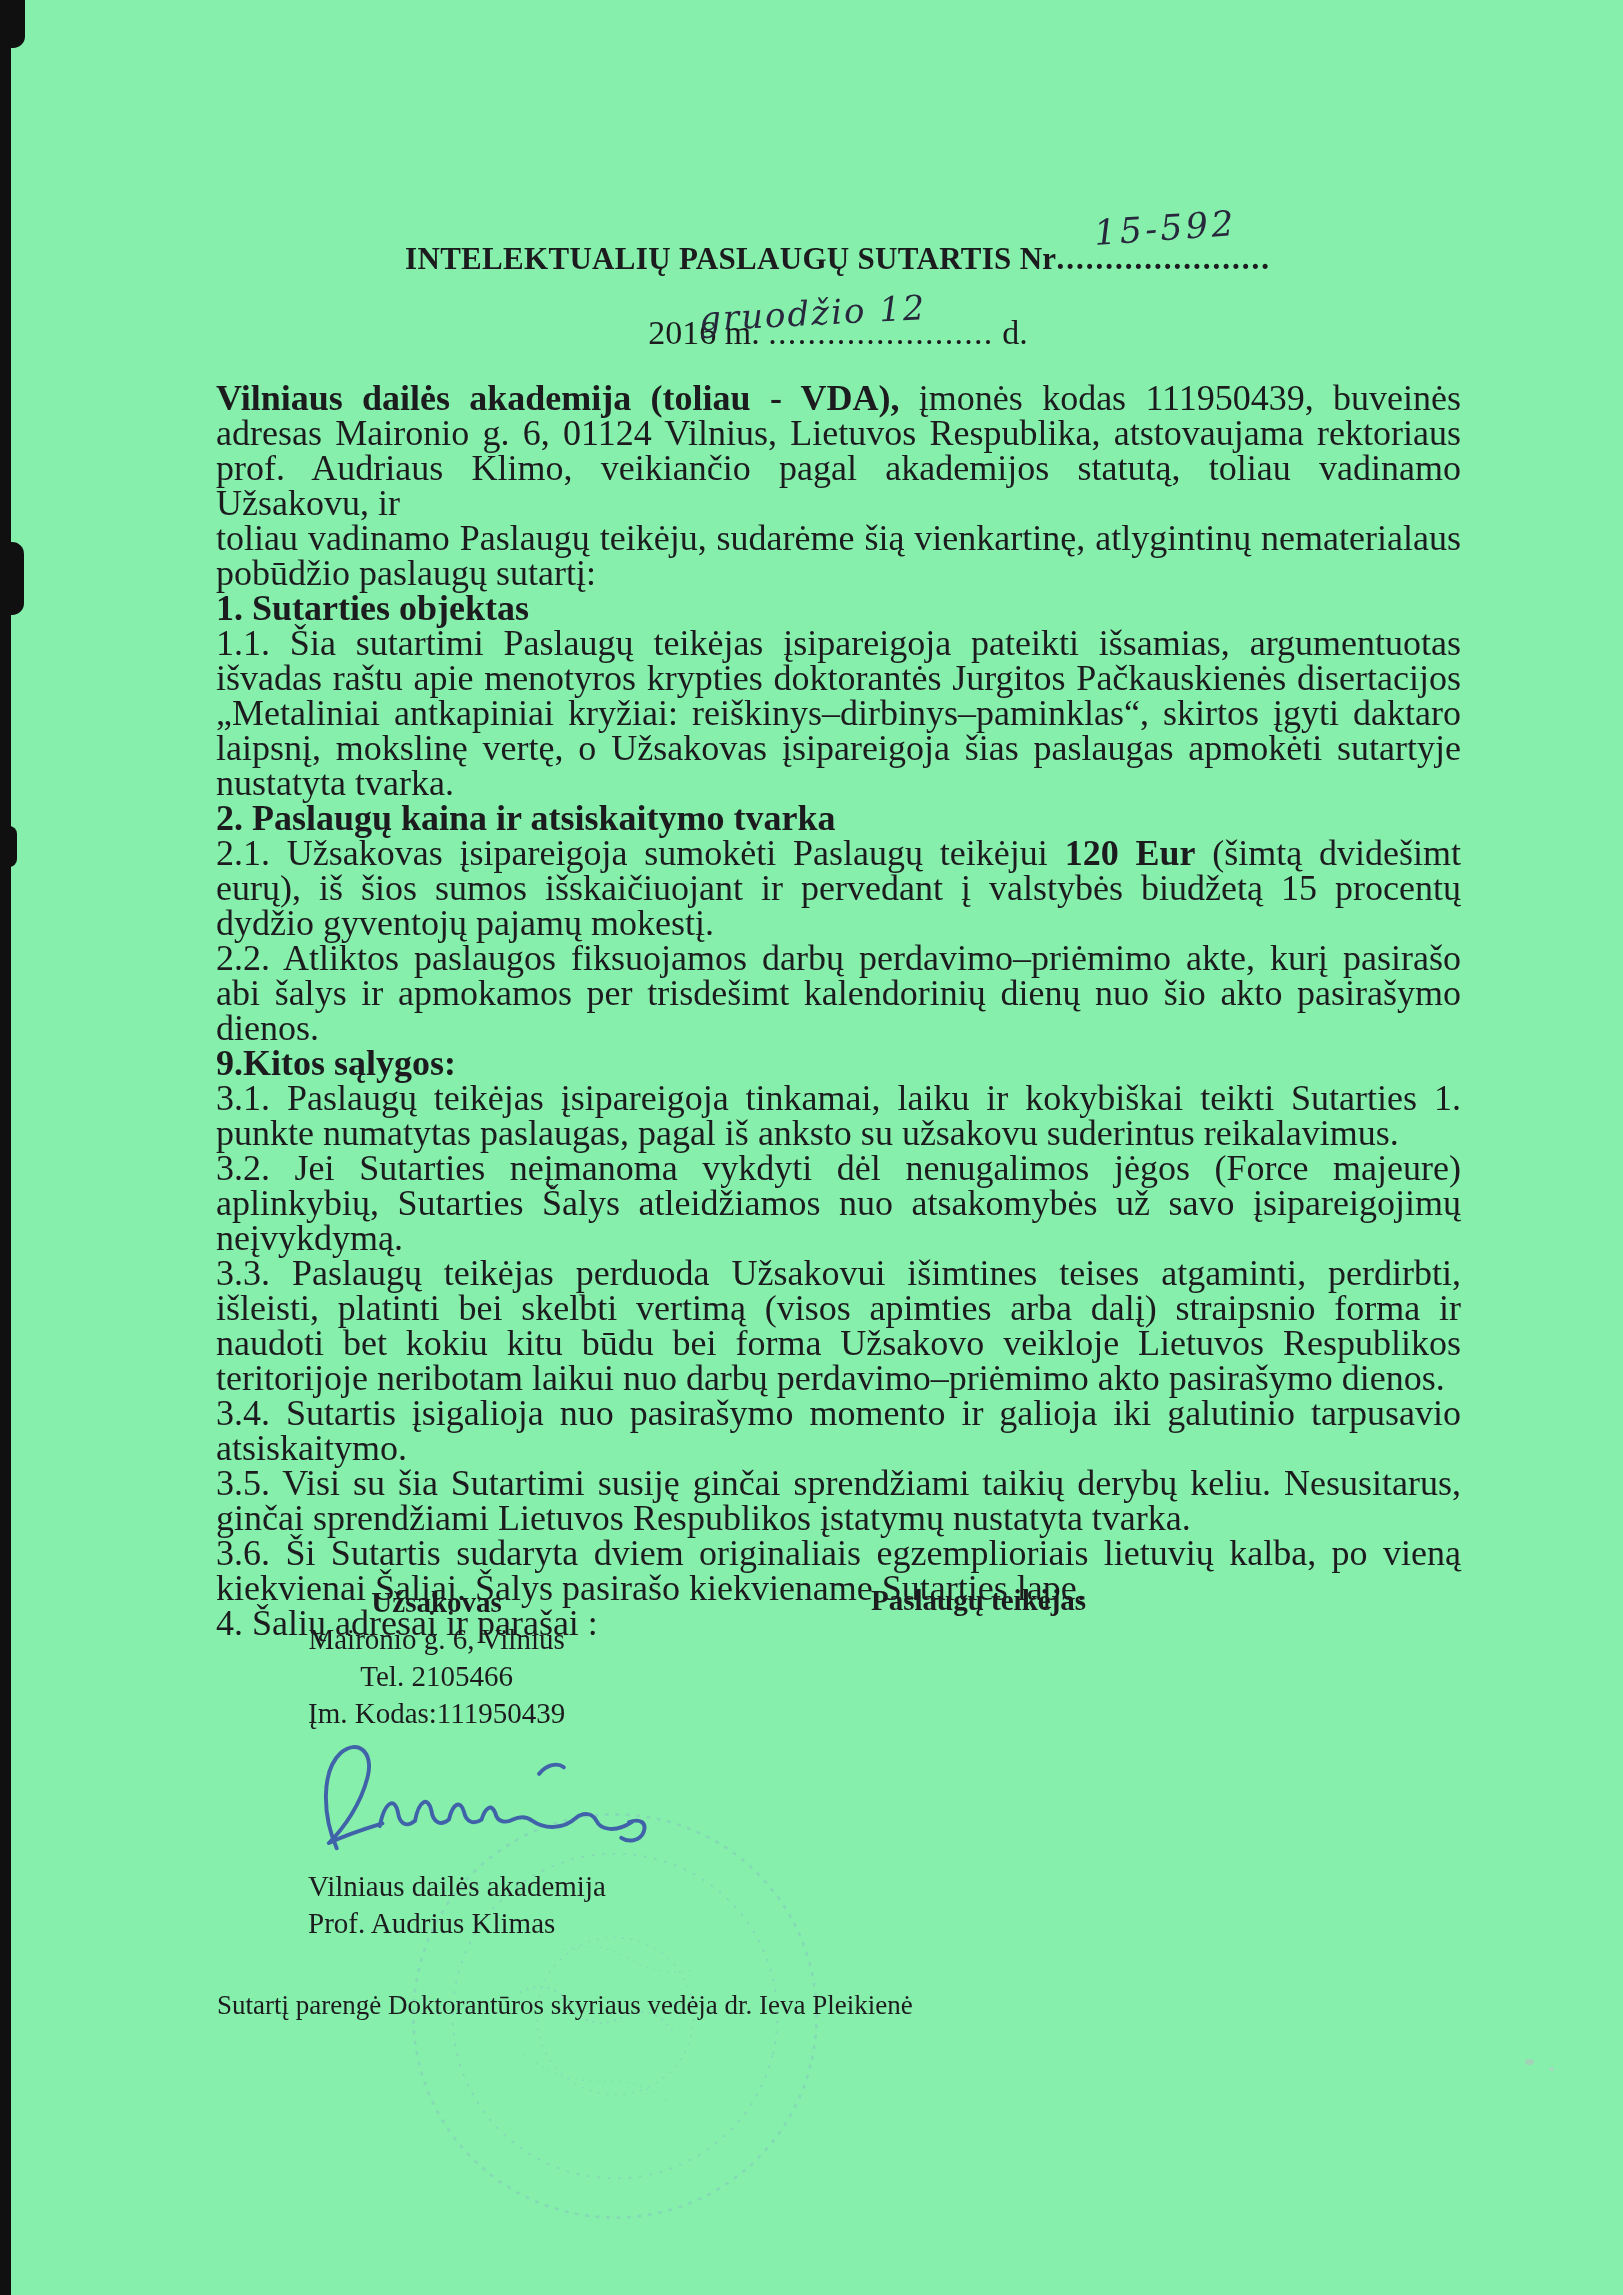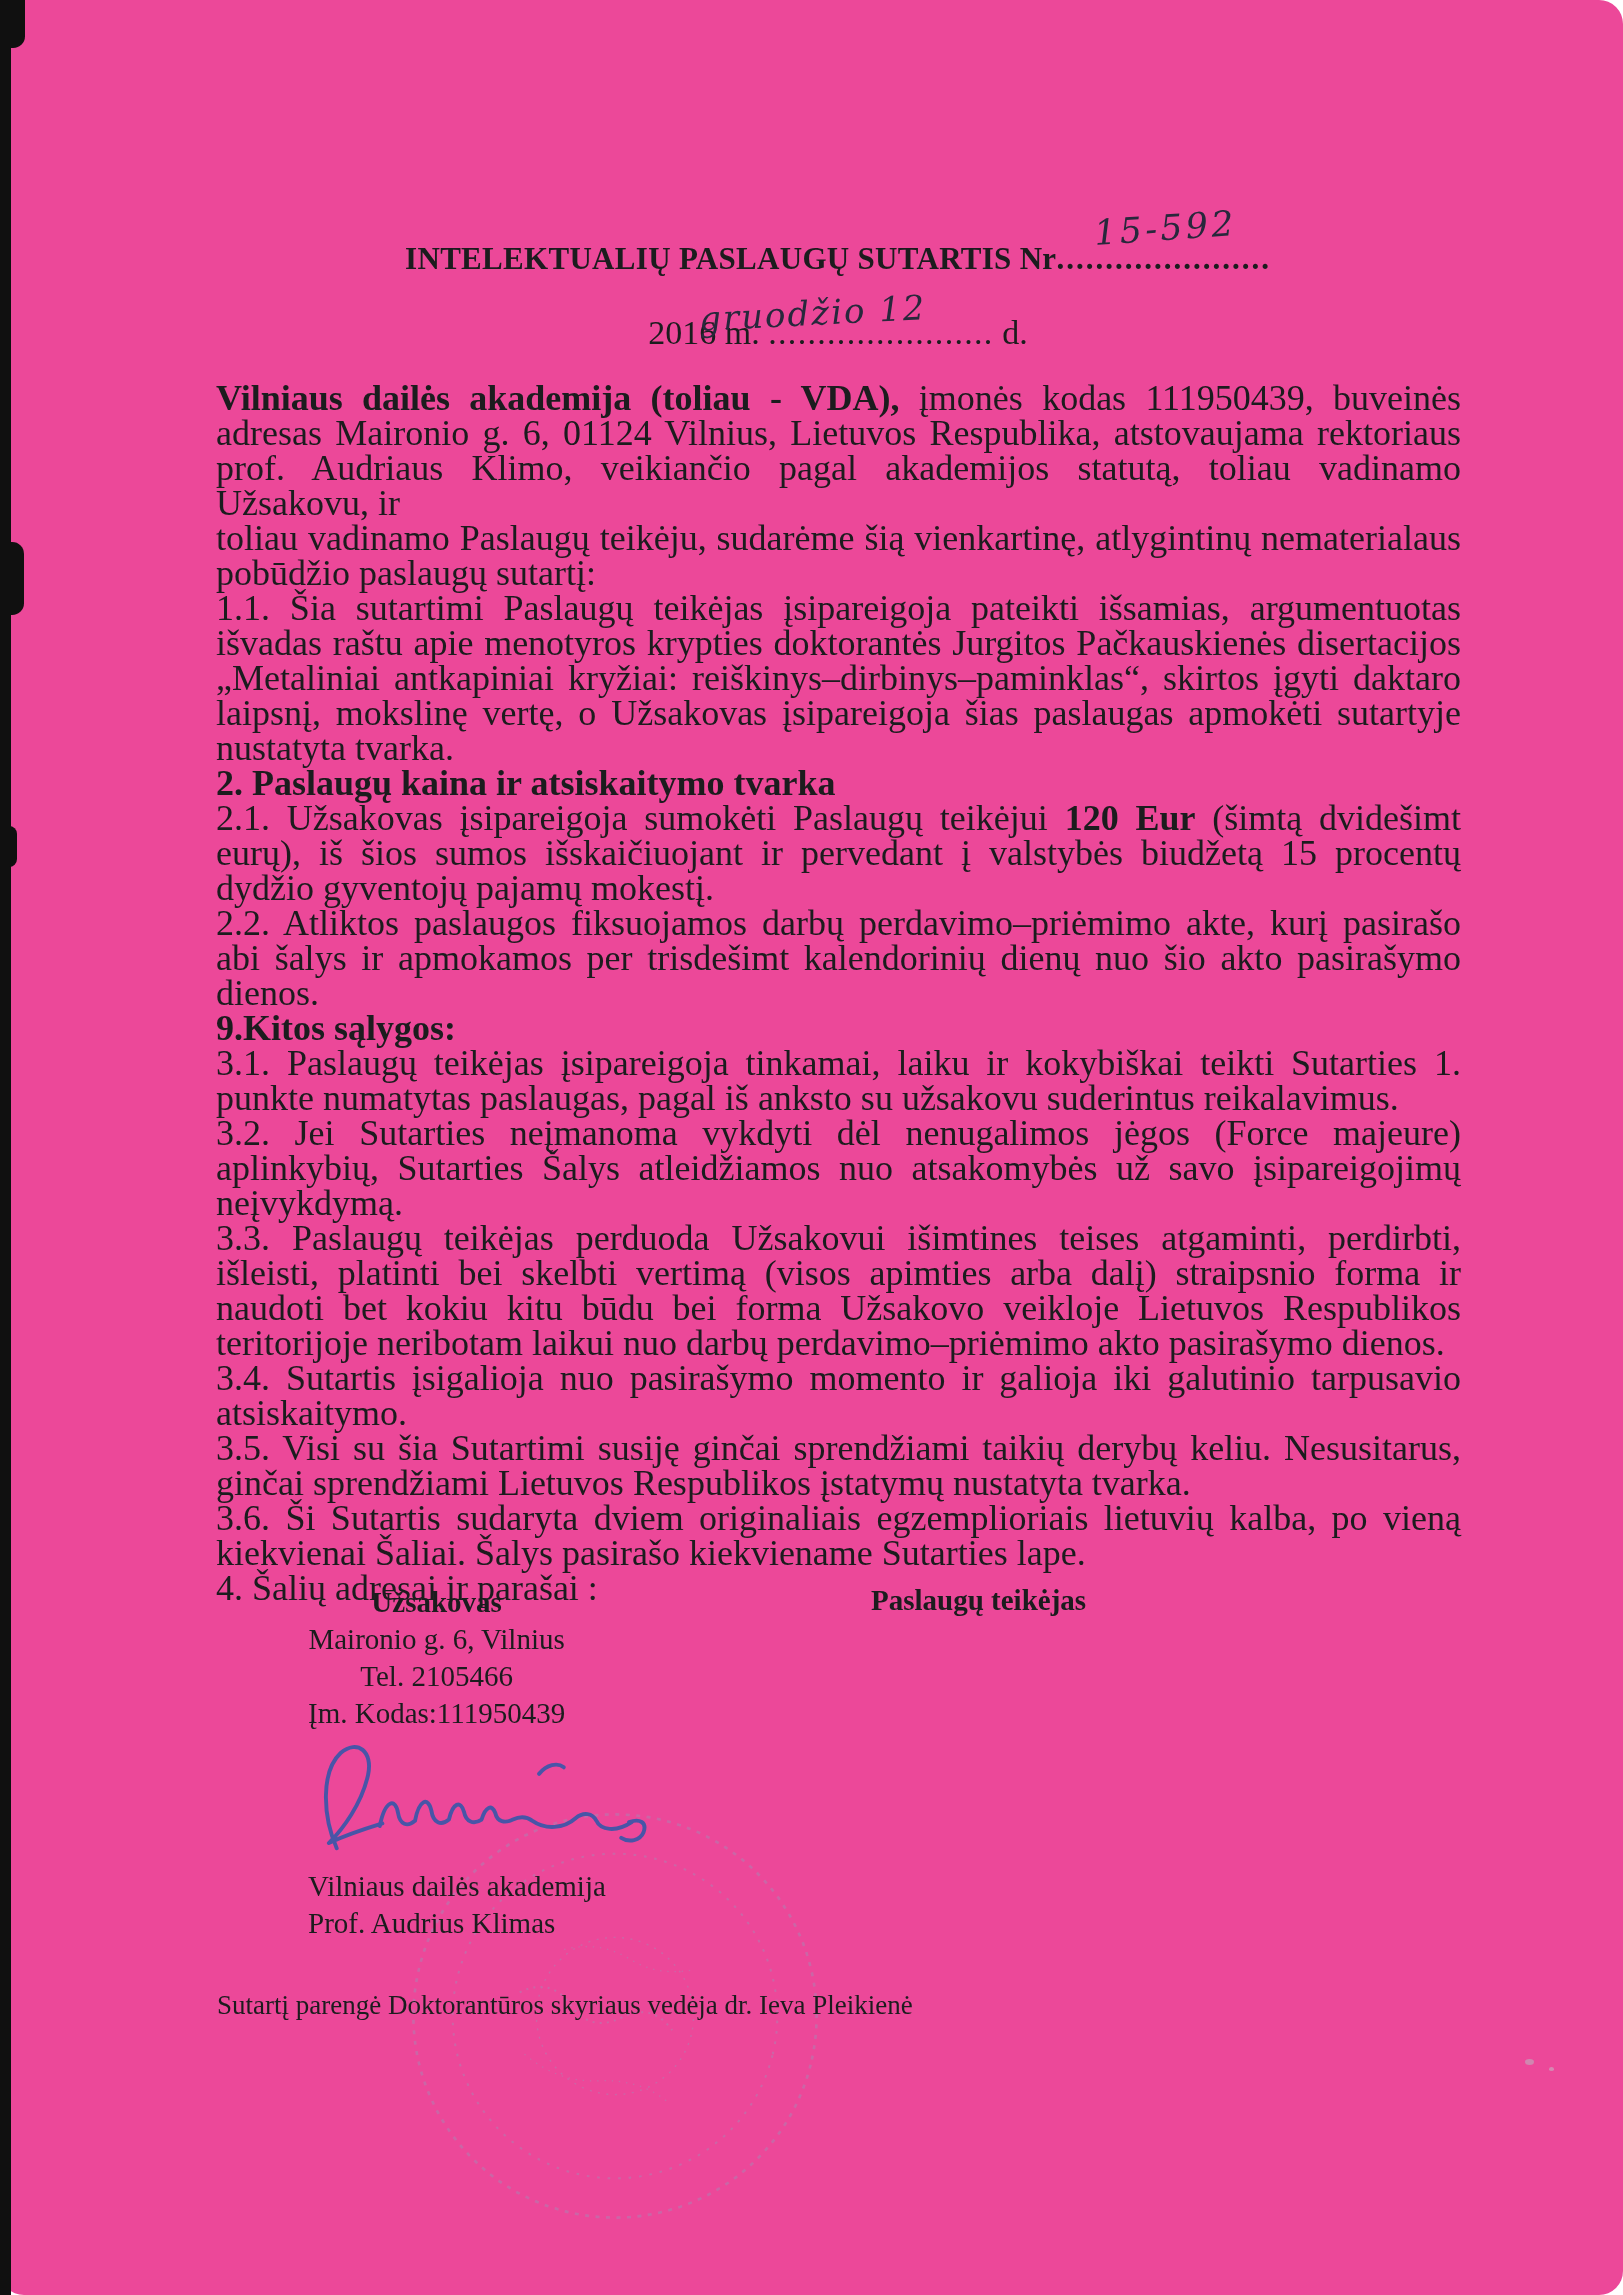--- a/index.html
+++ b/index.html
@@ -1,21 +1,21 @@
 <!DOCTYPE html>
 <html style="font-size:10.5px"><head>
 <meta charset="utf-8">
 <style>
   * { margin:0; padding:0; box-sizing:border-box; }
   html,body { background:#ffffff; }
   body {
     width:1623px; height:2295px; position:relative; overflow:hidden;
     font-family:"Liberation Serif", serif; color:#1c1c1e;
   }
-  .page { position:absolute; inset:0; background:#ec4899;border-radius:24px; }
+  .page { position:absolute; inset:0; background:#86efac; }
 
   
   .scan-strip  { position:absolute; left:0; top:0; width:10.5px; height:2295px; background:#101010; z-index:5; }
   .scan-corner { position:absolute; left:0; top:0; width:25px; height:48px; background:#101010; border-radius:0 0 11.8px 0; z-index:5; }
   .scan-bump1  { position:absolute; left:0; top:542px;  width:23.6px; height:73px; background:#101010; border-radius:0 11.8px 11.8px 0; z-index:5; }
   .scan-bump2  { position:absolute; left:0; top:826px; width:17px; height:41px;  background:#101010; border-radius:0 7.9px 7.9px 0; z-index:5; }
   .speck1 { position:absolute; left:1525px; top:2059px; width:9.2px; height:5.9px; background:#b9b9c2; border-radius:50%; opacity:.55; }
   .speck2 { position:absolute; left:1549px; top:2067px; width:5.2px; height:3.9px; background:#c4c4cc; border-radius:50%; opacity:.5; }
 
   
@@ -90,20 +90,21 @@
   <div class="date-row">
     <span>2016 m.</span>
     <span class="dots">.......................</span>
     <span>d.</span>
   </div>
   <div class="handwritten hw-date">gruodžio 12</div>
 
   <div class="body-text">
     <p><b>Vilniaus dailės akademija (toliau - VDA),</b> <span>įmonės kodas 111950439, buveinės adresas Maironio g. 6, 01124 Vilnius, Lietuvos Respublika, atstovaujama rektoriaus prof. Audriaus Klimo, veikiančio pagal akademijos statutą, toliau vadinamo Užsakovu, ir</span></p>
     <p>toliau vadinamo Paslaugų teikėju, sudarėme šią vienkartinę, atlygintinų nematerialaus pobūdžio paslaugų sutartį:</p>
+    <p class="bold">1. Sutarties objektas</p>
     <p>1.1. Šia sutartimi Paslaugų teikėjas įsipareigoja pateikti išsamias, argumentuotas išvadas raštu apie menotyros krypties doktorantės Jurgitos Pačkauskienės disertacijos „Metaliniai antkapiniai kryžiai: reiškinys–dirbinys–paminklas“, skirtos įgyti daktaro laipsnį, mokslinę vertę, o Užsakovas įsipareigoja šias paslaugas apmokėti sutartyje nustatyta tvarka.</p>
     <p class="bold">2. Paslaugų kaina ir atsiskaitymo tvarka</p>
     <p><span>2.1. Užsakovas įsipareigoja sumokėti Paslaugų teikėjui</span> <b>120 Eur</b> <span>(šimtą dvidešimt eurų), iš šios sumos išskaičiuojant ir pervedant į valstybės biudžetą 15 procentų dydžio gyventojų pajamų mokestį.</span></p>
     <p>2.2. Atliktos paslaugos fiksuojamos darbų perdavimo–priėmimo akte, kurį pasirašo abi šalys ir apmokamos per trisdešimt kalendorinių dienų nuo šio akto pasirašymo dienos.</p>
     <p class="bold">9.Kitos sąlygos:</p>
     <p>3.1. Paslaugų teikėjas įsipareigoja tinkamai, laiku ir kokybiškai teikti Sutarties 1. punkte numatytas paslaugas, pagal iš anksto su užsakovu suderintus reikalavimus.</p>
     <p>3.2. Jei Sutarties neįmanoma vykdyti dėl nenugalimos jėgos (Force majeure) aplinkybių, Sutarties Šalys atleidžiamos nuo atsakomybės už savo įsipareigojimų neįvykdymą.</p>
     <p>3.3. Paslaugų teikėjas perduoda Užsakovui išimtines teises atgaminti, perdirbti, išleisti, platinti bei skelbti vertimą (visos apimties arba dalį) straipsnio forma ir naudoti bet kokiu kitu būdu bei forma Užsakovo veikloje Lietuvos Respublikos teritorijoje neribotam laikui nuo darbų perdavimo–priėmimo akto pasirašymo dienos.</p>
     <p>3.4. Sutartis įsigalioja nuo pasirašymo momento ir galioja iki galutinio tarpusavio atsiskaitymo.</p>
     <p>3.5. Visi su šia Sutartimi susiję ginčai sprendžiami taikių derybų keliu. Nesusitarus, ginčai sprendžiami Lietuvos Respublikos įstatymų nustatyta tvarka.</p>

